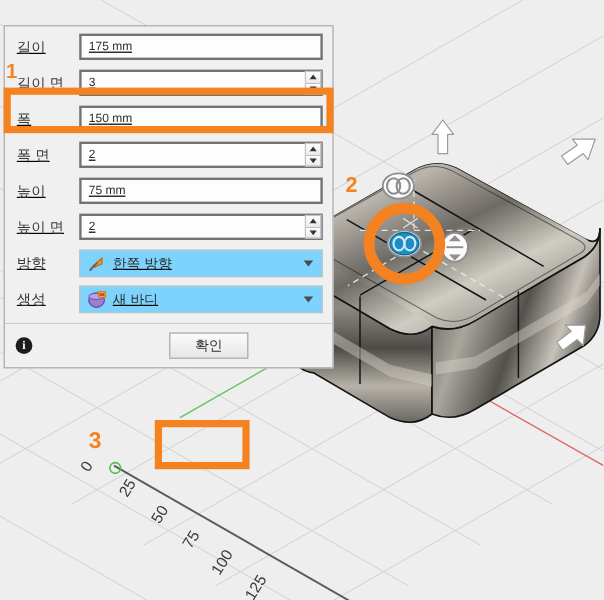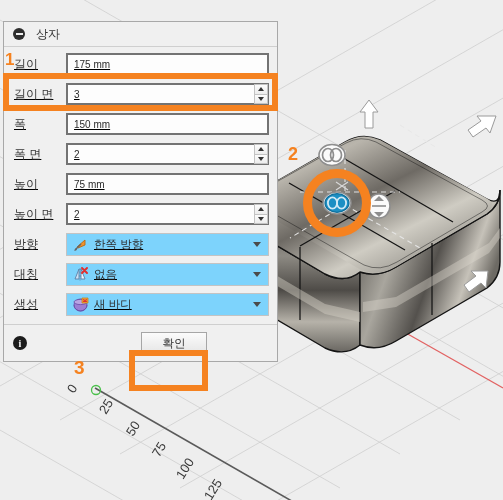--- a/index.html
+++ b/index.html
@@ -298,24 +298,20 @@
         <text x="159" y="458" transform="rotate(-58 159 458)">75</text>
         <text x="183" y="480" transform="rotate(-58 183 480)">100</text>
         <text x="211" y="501" transform="rotate(-58 211 501)">125</text>
       </g>
     </g>
   </svg>
 </div>
 
 <div id="dialog">
 
-  <div class="dlg-title">
-    <span class="collapse"></span>
-    <span class="t-label">상자</span>
-  </div>
 
   <div class="dlg-body">
 
     <div class="row">
       <span class="lbl">길이</span>
       <div class="fld">175 mm</div>
     </div>
 
     <div class="row">
       <span class="lbl">길이 면</span>
@@ -368,35 +364,20 @@
             <path d="M5,11 L13,4 L13,9 L6,12 Z" fill="#f0922b" stroke="#b86a12" stroke-width="0.9"></path>
             <line x1="3" y1="14" x2="9" y2="8" stroke="#666" stroke-width="1.5"></line>
             <path d="M2,15 L5,14 L4,12 Z" fill="#666"></path>
           </svg>
         </span>
         <span>한쪽 방향</span>
         <span class="caret"></span>
       </div>
     </div>
 
-    <div class="row">
-      <span class="lbl">대칭</span>
-      <div class="dd">
-        <span class="ic">
-          <svg width="17" height="17" viewBox="0 0 17 17">
-            <path d="M7,13 L7,3 L3,13 Z" fill="#cfe2f5" stroke="#5b7fa6" stroke-width="0.9"></path>
-            <path d="M9,13 L9,3 L13,13 Z" fill="#eef4fb" stroke="#5b7fa6" stroke-width="0.9"></path>
-            <line x1="8" y1="2" x2="8" y2="15" stroke="#5b7fa6" stroke-width="0.8" stroke-dasharray="2,1.5"></line>
-            <path d="M10,2 L15,7 M15,2 L10,7" stroke="#e03030" stroke-width="2" stroke-linecap="round"></path>
-          </svg>
-        </span>
-        <span>없음</span>
-        <span class="caret"></span>
-      </div>
-    </div>
 
     <div class="row">
       <span class="lbl">생성</span>
       <div class="dd">
         <span class="ic">
           <svg width="17" height="17" viewBox="0 0 17 17">
             <ellipse cx="8.5" cy="9" rx="6.5" ry="6" fill="#9b7fd4" stroke="#6a4fa8" stroke-width="0.9"></ellipse>
             <path d="M2,9 A6.5,6 0 0,0 15,9" fill="none" stroke="#6a4fa8" stroke-width="0.8"></path>
             <ellipse cx="8.5" cy="6" rx="6.5" ry="2.6" fill="#b9a4e3" stroke="#6a4fa8" stroke-width="0.8"></ellipse>
             <path d="M10,2 L16,2 L16,7 L10,7 Z" fill="#f2a93b" stroke="#c07d14" stroke-width="0.7"></path>

